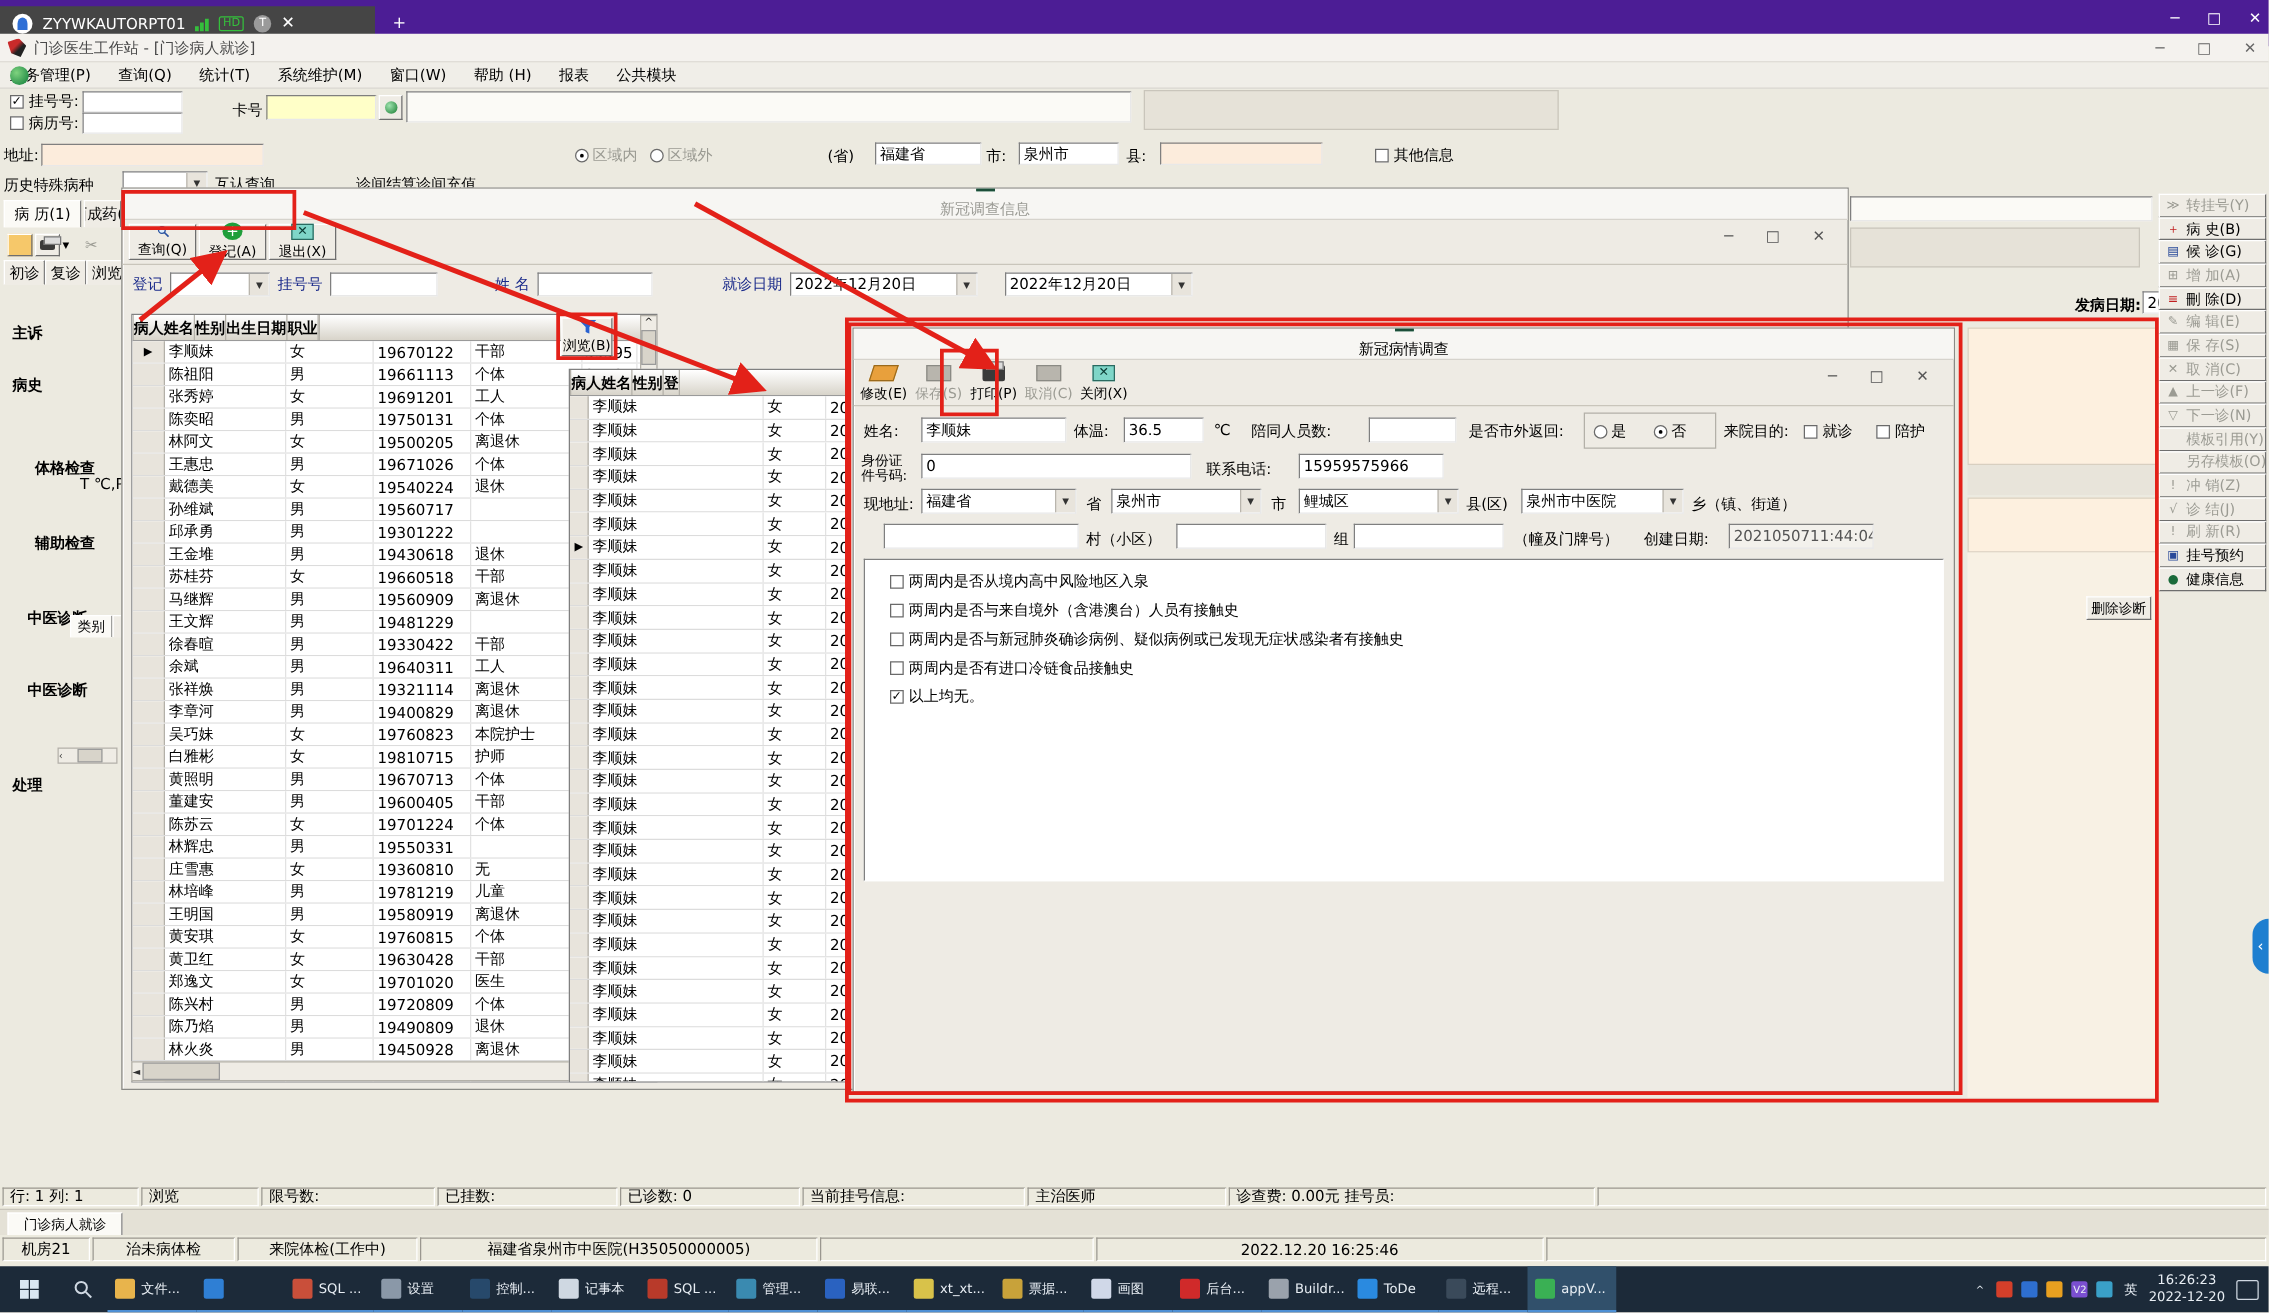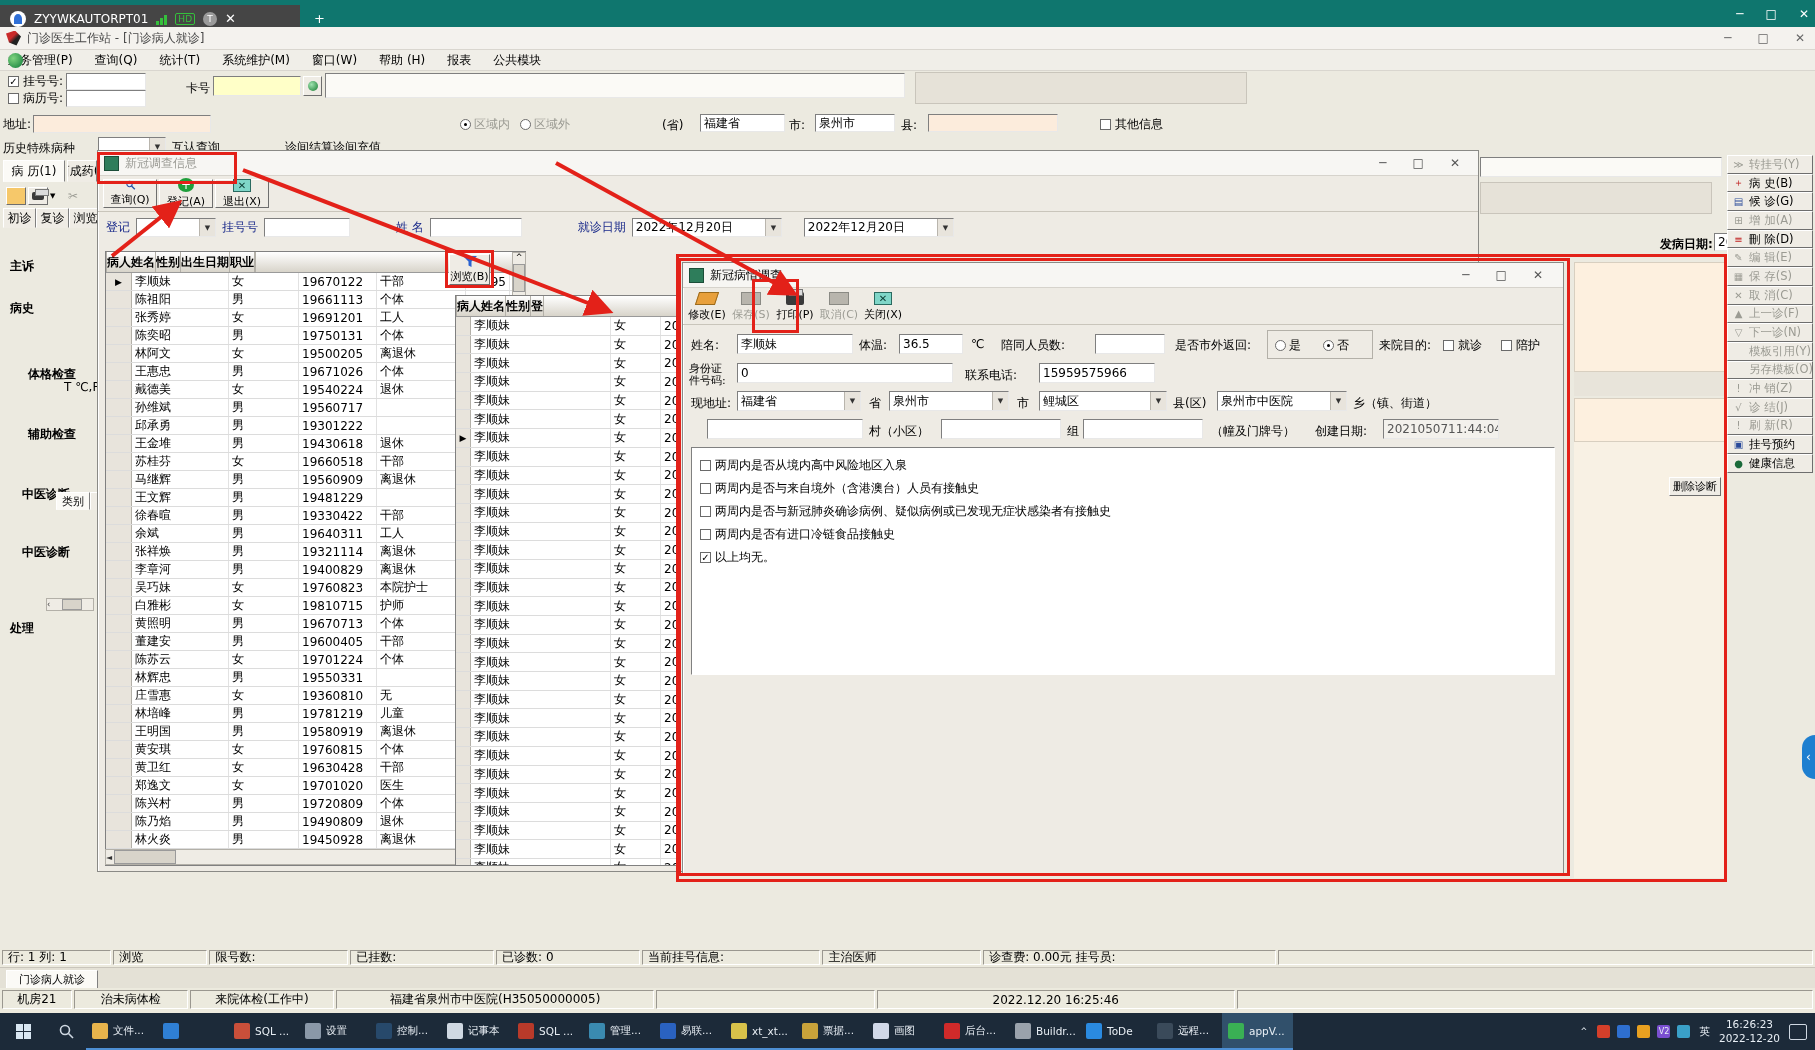--- a/index.html
+++ b/index.html
@@ -2,21 +2,21 @@
 <html><head>
 <meta charset="utf-8">
 <style>
   html,body{margin:0;padding:0;}
   body{width:1815px;height:1050px;position:relative;overflow:hidden;
        font-family:"DejaVu Sans","Liberation Sans",sans-serif;font-size:12px;color:#000;
        background:#eceae0;}
   .abs{position:absolute;}
   .row{display:flex;align-items:center;}
   
-  #rdp-bar{left:0;top:0;width:1815px;height:37px;background:#0f766e;display:flex;align-items:center;}
+  #rdp-bar{left:0;top:0;width:1815px;height:37px;background:#4c1d95;display:flex;align-items:center;}
   .rdp-tab{width:300px;height:27px;background:#454545;display:flex;align-items:center;gap:8px;padding:0 10px;box-sizing:border-box;color:#fff;}
   .rdp-avatar{width:16px;height:16px;border-radius:50%;background:#fff;position:relative;overflow:hidden;}
   .rdp-avatar::after{content:"";position:absolute;left:4px;top:3px;width:8px;height:10px;border-radius:50% 50% 0 0;background:#2f6fd6;}
   .sigbars{display:flex;align-items:flex-end;gap:1px;height:12px;}
   .sigbars i{width:3px;background:#35c03c;display:block;}
   .hd-badge{border:1px solid #35c03c;color:#35c03c;font-size:9px;padding:0 2px;border-radius:2px;}
   .t-badge{width:14px;height:14px;border-radius:50%;background:#9a9a9a;color:#fff;font-size:9px;display:flex;align-items:center;justify-content:center;}
   .rdp-x,.rdp-plus{color:#fff;font-size:13px;}
   .rdp-controls{position:absolute;right:6px;top:0;height:27px;display:flex;align-items:center;gap:22px;color:#fff;font-size:12px;}
   
@@ -37,21 +37,21 @@
   .rad.on::after{content:"";position:absolute;left:3px;top:3px;width:3px;height:3px;border-radius:50%;background:#000;}
   .btn3d{background:#efece5;border:1px solid;border-color:#fff #6e6e6e #6e6e6e #fff;box-sizing:border-box;display:flex;align-items:center;justify-content:center;}
   .lbl{white-space:nowrap;}
   .blue{color:#1a2a8a;}
   .disabled{color:#9b9b93;}
   
   .tab{border:1px solid;border-color:#fff #808080 transparent #fff;background:#efece5;box-sizing:border-box;display:flex;align-items:center;justify-content:center;white-space:nowrap;}
   .tab.active{background:#fbfaf6;}
   
   .dlg{background:#eeebe4;border:1px solid #8a8a86;box-shadow:1px 1px 0 #fff inset;}
-  .dlg-title{height:25px;background:#f7f6f3;border-bottom:1px solid #d6d3cc;display:flex;align-items:center;padding:0 6px;gap:6px;box-sizing:border-box;}
+  .dlg-title{height:25px;background:#f7f6f3;border-bottom:1px solid #d6d3cc;display:flex;align-items:center;padding:0 6px;gap:6px;box-sizing:border-box;flex-direction:column;}
   .dlg-title .ti{width:13px;height:13px;background:#2e7d5b;border:1px solid #1c4e39;}
   .dlg-ctrl{margin-left:auto;display:flex;gap:26px;color:#555;font-size:12px;}
   .tbtn{display:flex;flex-direction:column;align-items:center;justify-content:center;gap:2px;font-size:11px;white-space:nowrap;}
   
   .grid{background:#fff;border:1px solid #808080;box-sizing:border-box;overflow:hidden;}
   .g-head{display:flex;background:linear-gradient(#ffffff,#d8d4ca);border-bottom:1px solid #9a9a9a;font-weight:bold;}
   .g-head .th{border-right:1px solid #b3b0a8;display:flex;align-items:center;justify-content:center;box-sizing:border-box;overflow:hidden;white-space:nowrap;}
   .tr{display:flex;border-bottom:1px solid #dcdcdc;background:#fff;}
   .tr .sel{background:#e8e4dc;border-right:1px solid #b3b0a8;box-sizing:border-box;font-size:9px;display:flex;align-items:center;justify-content:center;overflow:hidden;}
   .tr .td{border-right:1px solid #e2e2e2;box-sizing:border-box;padding:0 3px;display:flex;align-items:center;overflow:hidden;white-space:nowrap;}
@@ -922,21 +922,21 @@
     <span class="abs inp" style="left:24px;top:94px;width:156px;height:20px"></span>
     <span class="abs lbl" style="left:186px;top:98px">村（小区）</span>
     <span class="abs inp" style="left:258px;top:94px;width:120px;height:20px"></span>
     <span class="abs lbl" style="left:384px;top:98px">组</span>
     <span class="abs inp" style="left:400px;top:94px;width:120px;height:20px"></span>
     <span class="abs lbl" style="left:528px;top:98px">（幢及门牌号）</span>
     <span class="abs lbl" style="left:632px;top:98px">创建日期:</span>
     <span class="abs inp" style="left:700px;top:94px;width:116px;height:20px;background:#f3f1ec;color:#555">2021050711:44:04</span>
   </div>
 
-  <div style="margin:2px 8px 0 8px;height:228px;background:#fff;border:1px solid;border-color:#808080 #fff #fff #808080;padding:6px 8px;box-sizing:border-box">
+  <div style="margin:2px 8px 0 8px;height:258px;background:#fff;border:1px solid;border-color:#808080 #fff #fff #808080;padding:6px 20px;box-sizing:border-box">
 
   <div class="row" style="height:23px">
         <span class="cb qcb"></span>
         <span>两周内是否从境内高中风险地区入泉</span>
       </div>
       <div class="row" style="height:23px">
         <span class="cb qcb"></span>
         <span>两周内是否与来自境外（含港澳台）人员有接触史</span>
       </div>
       <div class="row" style="height:23px">

